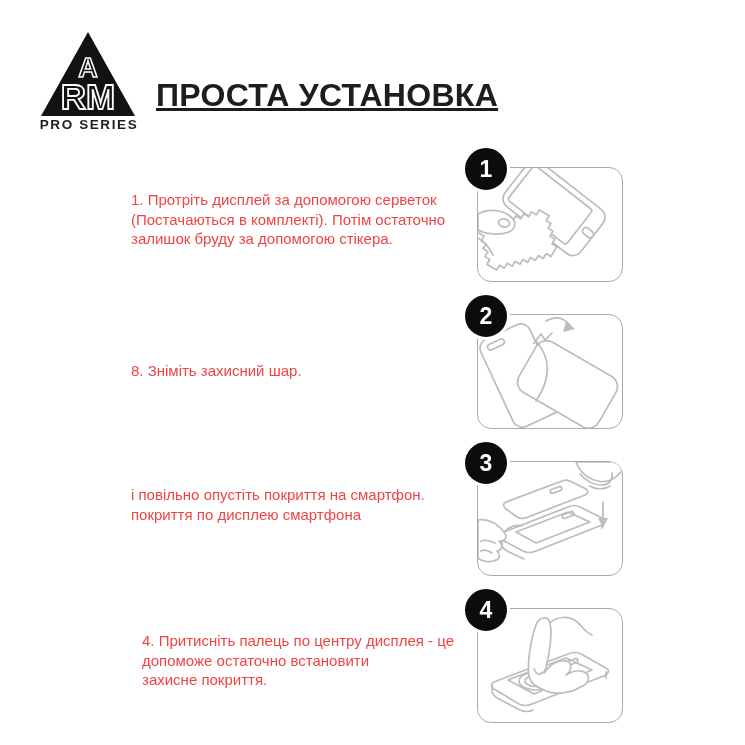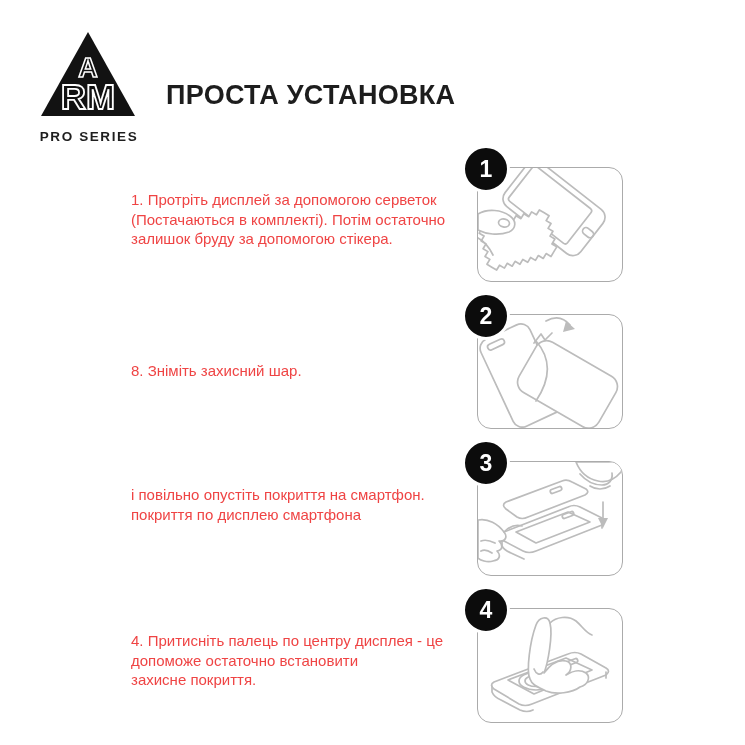--- a/index.html
+++ b/index.html
@@ -5,31 +5,31 @@
   html,body{margin:0;padding:0;background:#ffffff;}
   .page{
     position:relative;width:745px;height:745px;background:#ffffff;overflow:hidden;
     font-family:"Liberation Sans",sans-serif;color:#3e3e3e;
   }
   
   .logo{position:absolute;left:36px;top:30px;width:106px;height:104px;}
   .logo-tri{position:absolute;left:4px;top:1px;width:96px;height:86px;}
   .logo-series{
     position:absolute;left:0;top:87px;width:106px;text-align:center;
-    font-size:13.5px;font-weight:700;letter-spacing:1.6px;color:#1e1e1e;white-space:nowrap;margin-top:12px;
+    font-size:13.5px;font-weight:700;letter-spacing:1.6px;color:#1e1e1e;white-space:nowrap;
   }
   
   .title{
-    position:absolute;left:166px;top:79px;font-size:27px;line-height:33px;
-    font-weight:800;letter-spacing:0.3px;color:#1d1d1d;white-space:nowrap;
+    position:absolute;left:156px;top:79px;font-size:32px;line-height:33px;
+    font-weight:800;letter-spacing:0.3px;color:#1d1d1d;white-space:nowrap;text-decoration:underline;
   }
   
   .step-text{position:absolute;left:131px;font-size:15px;line-height:19.5px;color:#ef4444;}
   .step-text div{white-space:nowrap;}
-  .t1{top:190px;} .t2{top:361px;} .t3{top:485px;} .t4{top:631px;}
+  .t1{top:190px;} .t2{top:361px;} .t3{top:485px;} .t4{top:631px;margin-left:11px;}
   
   .frame{
     position:absolute;left:477px;width:144px;height:113px;background:#fff;
     border:1.6px solid #ababab;border-radius:14px;overflow:hidden;
   }
   .f1{top:167px;} .f2{top:314px;} .f3{top:461px;} .f4{top:608px;}
   .frame svg{display:block;width:144px;height:113px;}
   
   .badge{
     position:absolute;left:462px;width:42px;height:42px;border-radius:50%;

